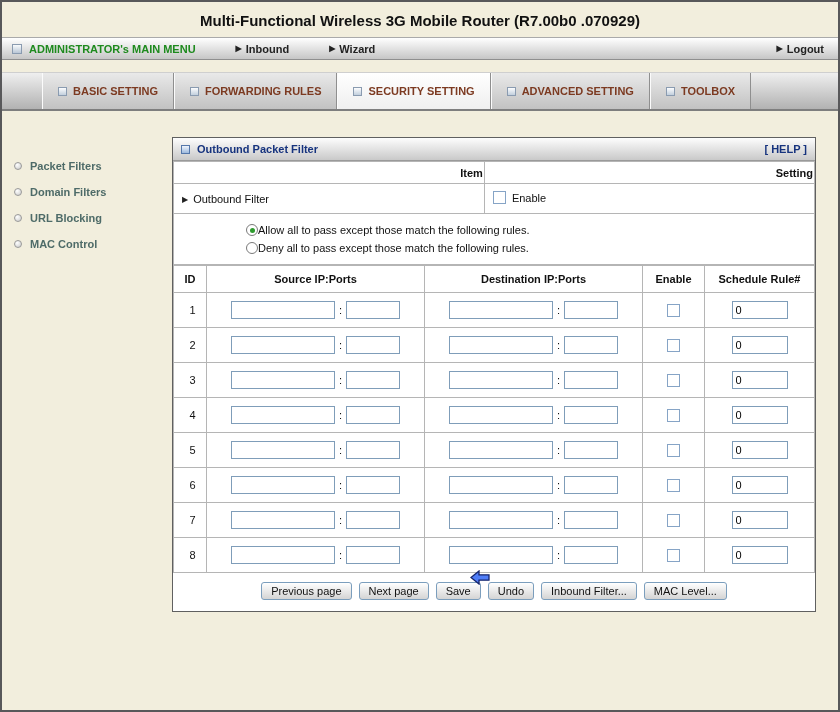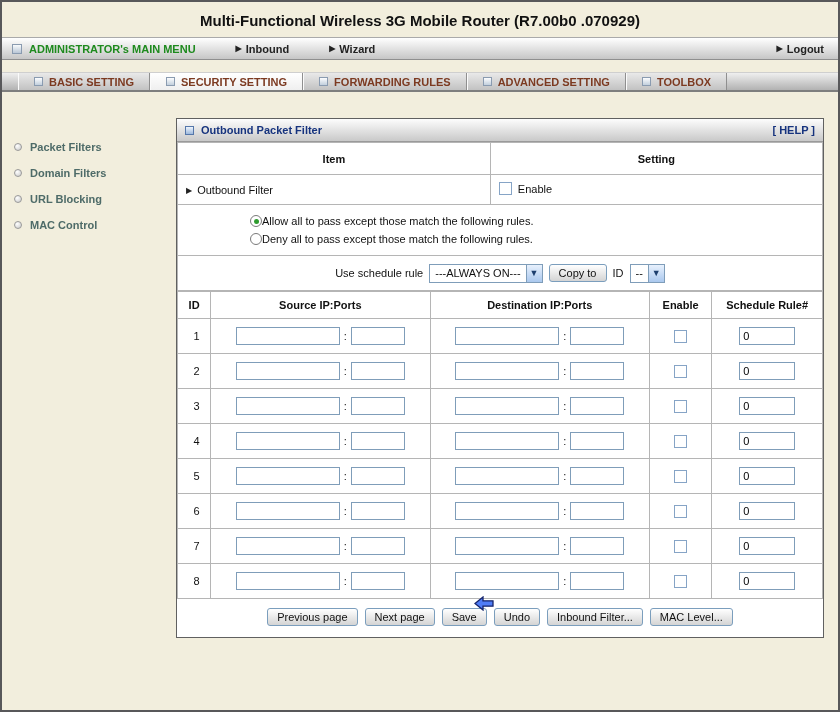--- a/index.html
+++ b/index.html
@@ -10,42 +10,42 @@
 
   .menubar { height:23px; display:flex; align-items:center; background:linear-gradient(#ffffff,#c6c6c6);
              border-top:1px solid #aaa; border-bottom:1px solid #8f8f8f; padding:0 10px; font-size:11px; font-weight:bold; }
   .menu-icon { width:10px; height:10px; border:1px solid #8a9bb0; background:linear-gradient(#f8fafc,#b9c6d6); display:inline-block; margin-right:7px; }
   .admin-label { color:#1e8a1e; margin-right:40px; }
   .menu-link { color:#222; margin-right:40px; cursor:pointer; display:inline-flex; align-items:center; gap:4px; }
   .menu-link.logout { margin-right:4px; }
   .tri { font-size:8px; color:#222; }
   .menu-spacer { flex:1; }
 
-  .tabbar { margin-top:12px; height:20px; display:flex; background:linear-gradient(#efefef,#b2b2b2);
-            border-top:1px solid #cfcfcf; border-bottom:2px solid #7e7e7e; padding-left:16px; }
+  .tabbar { margin-top:12px; height:39px; display:flex; background:linear-gradient(#efefef,#b2b2b2);
+            border-top:1px solid #cfcfcf; border-bottom:2px solid #7e7e7e; padding-left:40px; }
   .tab { display:flex; align-items:center; gap:6px; padding:0 15px; border-left:1px solid #fbfbfb; border-right:1px solid #8f8f8f;
          font-size:11px; font-weight:bold; color:#7c3a21; cursor:pointer; background:linear-gradient(#e9e9e9,#c2c2c2); white-space:nowrap; }
   .tab.active { background:linear-gradient(#ffffff,#efefef); }
   .tab-icon { width:9px; height:9px; border:1px solid #8a9bb0; background:linear-gradient(#fcfdfe,#c2cfdd); }
 
   .content { display:flex; height:601px; }
   .sidebar { width:170px; padding-top:42px; }
   .side-item { display:flex; align-items:center; gap:8px; padding:7px 0 7px 12px; font-size:11px; font-weight:bold; color:#4e6b68; cursor:pointer; }
   .bullet { width:8px; height:8px; border-radius:50%; border:1px solid #9a9a9a; background:radial-gradient(circle at 35% 30%, #ffffff, #c9c9c9); flex:0 0 auto; }
 
-  .main { flex:1; padding:26px 14px 0 4px; }
+  .main { flex:1; padding:26px 22px 0 4px; }
   .panel { border:1px solid #606060; background:#ffffff; }
   .panel-header { height:23px; display:flex; align-items:center; padding:0 8px; background:linear-gradient(#fdfdfd,#c9c9c9); border-bottom:1px solid #9a9a9a; }
   .panel-icon { width:9px; height:9px; border:1px solid #5577aa; background:linear-gradient(#eef4fc,#9db9dd); margin-right:7px; }
   .panel-title { font-size:11px; font-weight:bold; color:#16337e; flex:1; }
   .help-link { font-size:11px; font-weight:bold; color:#16337e; cursor:pointer; }
 
   table { border-collapse:collapse; width:100%; table-layout:fixed; }
   .main-table td { border:1px solid #b5b5b5; font-size:11px; background:#fff; color:#111; }
-  .hdr-cell { background:#e3e3ef; font-weight:bold; font-size:12px; text-align:center; height:32px; color:#000; }
+  .hdr-cell { background:#e3e3ef; font-weight:bold; font-size:12px; text-align:right; height:22px; color:#000; }
   .c-item { width:48.5%; }
   .of-cell { height:30px; padding-left:8px; }
   .of-inner { display:inline-flex; align-items:center; gap:5px; }
   .setting-cell { padding-left:8px; }
   .set-inner { display:inline-flex; align-items:center; gap:6px; }
 
   .radio-cell { padding:7px 0 7px 72px; }
   .radio-line { display:flex; align-items:center; padding:3px 0; font-size:11px; color:#111; }
   .radio { width:12px; height:12px; border:1px solid #7a7a7a; border-radius:50%; background:#fff; position:relative; cursor:pointer; flex:0 0 auto; }
   .radio.checked::after { content:""; position:absolute; left:3px; top:3px; width:5px; height:5px; border-radius:50%; background:#2e9b2e; }
@@ -96,27 +96,27 @@
       <span class="tri">▶</span>
       <span>Logout</span>
     </span>
   </div>
 
   <div class="tabbar">
     <div class="tab">
       <span class="tab-icon"></span>
       <span>BASIC SETTING</span>
     </div>
+    <div class="tab">
+      <span class="tab-icon"></span>
+      <span>FORWARDING RULES</span>
+    </div>
     <div class="tab active">
       <span class="tab-icon"></span>
       <span>SECURITY SETTING</span>
-    </div>
-    <div class="tab">
-      <span class="tab-icon"></span>
-      <span>FORWARDING RULES</span>
     </div>
     <div class="tab">
       <span class="tab-icon"></span>
       <span>ADVANCED SETTING</span>
     </div>
     <div class="tab">
       <span class="tab-icon"></span>
       <span>TOOLBOX</span>
     </div>
   </div>
@@ -174,37 +174,20 @@
           <tr>
             <td class="radio-cell" colspan="2">
               <div class="radio-line">
                 <span class="radio checked"></span>
                 <span>Allow all to pass except those match the following rules.</span>
               </div>
               <div class="radio-line">
                 <span class="radio"></span>
                 <span>Deny all to pass except those match the following rules.</span>
               </div>
-            </td>
-          </tr>
-          <tr>
-            <td class="sched-cell" colspan="2">
-              <span class="sched-inner">
-                <span>Use schedule rule</span>
-                <span class="xselect">
-                  <span class="xselect-text">---ALWAYS ON---</span>
-                  <span class="xselect-arrow">▼</span>
-                </span>
-                <button class="xp-btn">Copy to</button>
-                <span>ID</span>
-                <span class="xselect">
-                  <span class="xselect-text">--</span>
-                  <span class="xselect-arrow">▼</span>
-                </span>
-              </span>
             </td>
           </tr>
         </tbody>
           </table>
 
         <table class="rules-table">
           <tbody>
               <tr>
             <td class="hdr-cell col-id">ID</td>
             <td class="hdr-cell col-src">Source IP:Ports</td>

